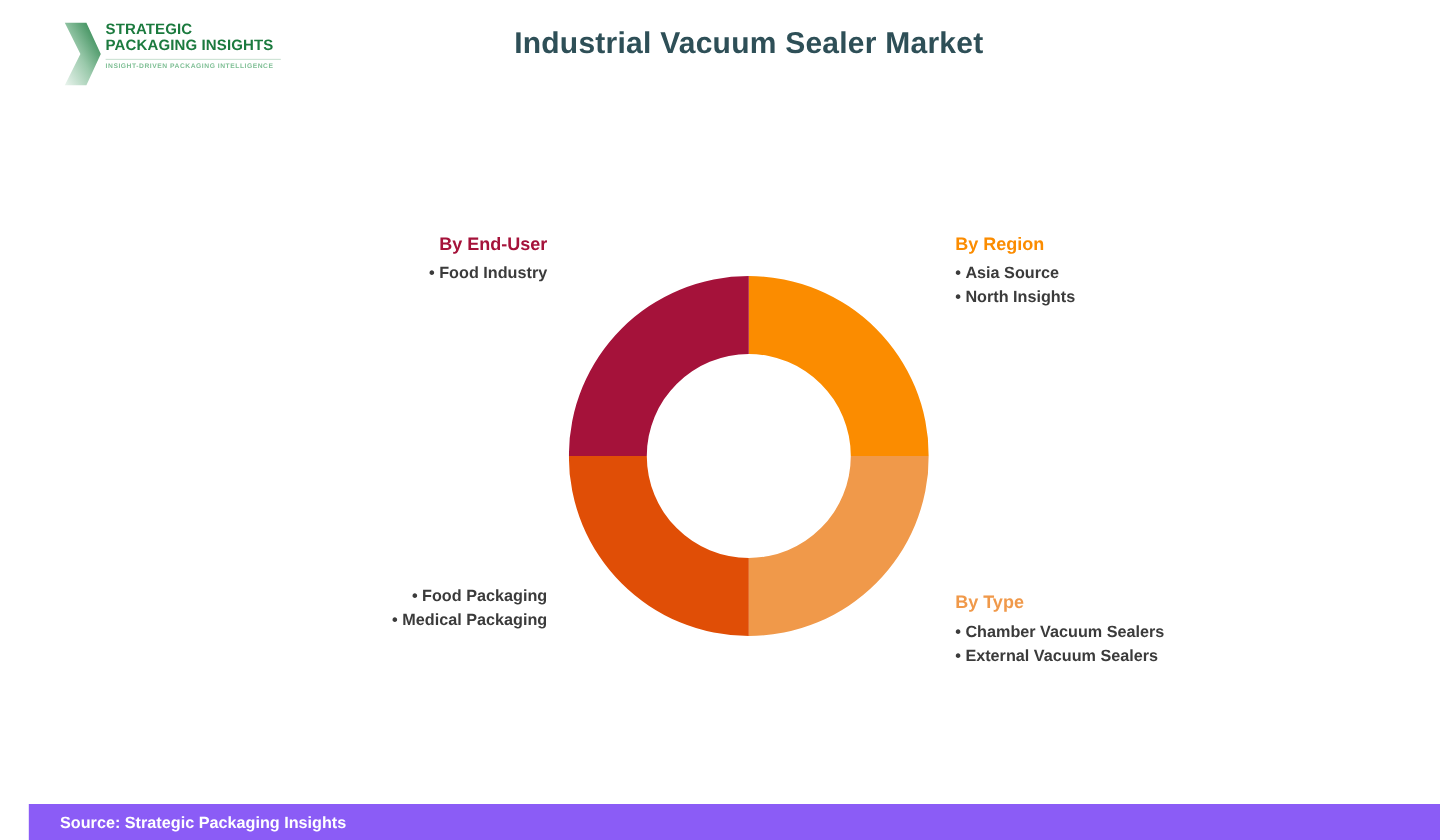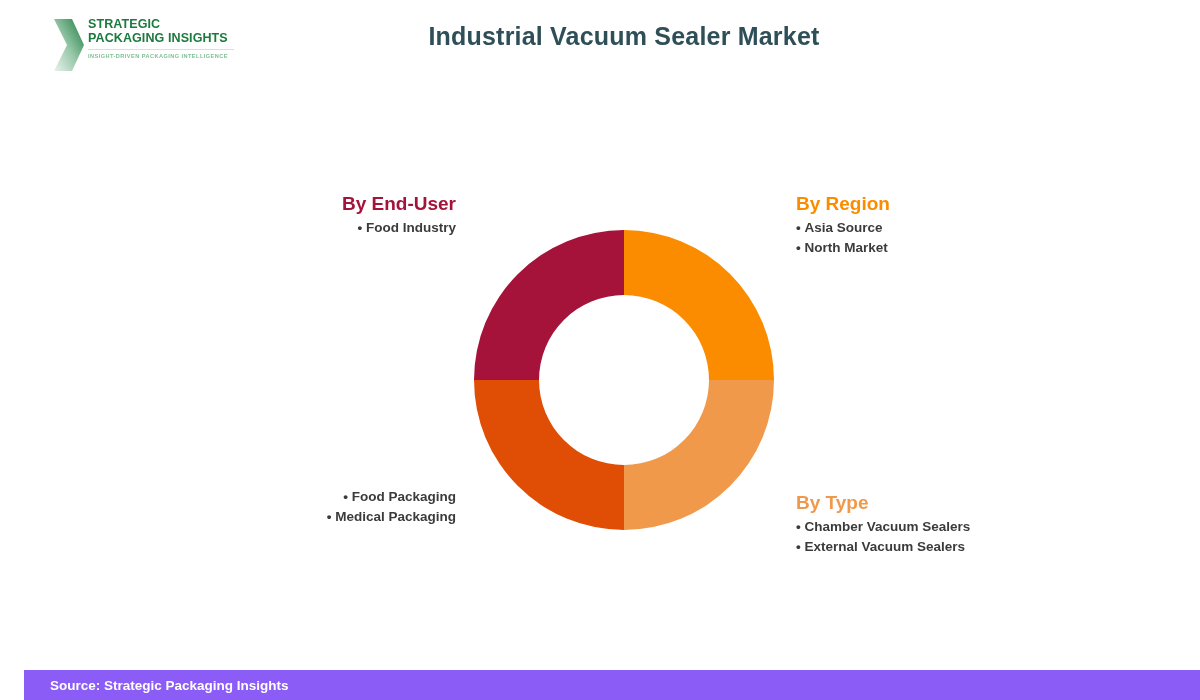--- a/index.html
+++ b/index.html
@@ -87,21 +87,21 @@
     height: 300px;
   }
   .donut-wrap svg { display: block; }
 
   
   .seg {
     position: absolute;
     width: 260px;
   }
   .seg-title {
-    font-size: 19px;
+    font-size: 15px;
     font-weight: bold;
     line-height: 20px;
     white-space: nowrap;
   }
   .seg-list {
     list-style: none;
     margin-top: 4px;
   }
   .seg-list li {
     font-size: 13.5px;
@@ -184,21 +184,21 @@
     <div class="seg-title" style="color:#A5123A">By End-User</div>
     <ul class="seg-list">
       <li>•&nbsp;<span>Food Industry</span></li>
     </ul>
   </div>
 
   <div class="seg seg-right" id="seg-region">
     <div class="seg-title" style="color:#FB8C00">By Region</div>
     <ul class="seg-list">
       <li>•&nbsp;<span>Asia Source</span></li>
-      <li>•&nbsp;<span>North Market</span></li>
+      <li>•&nbsp;<span>North Insights</span></li>
     </ul>
   </div>
 
   <div class="seg seg-left" id="seg-application">
     <ul class="seg-list">
       <li>•&nbsp;<span>Food Packaging</span></li>
       <li>•&nbsp;<span>Medical Packaging</span></li>
     </ul>
   </div>
 

